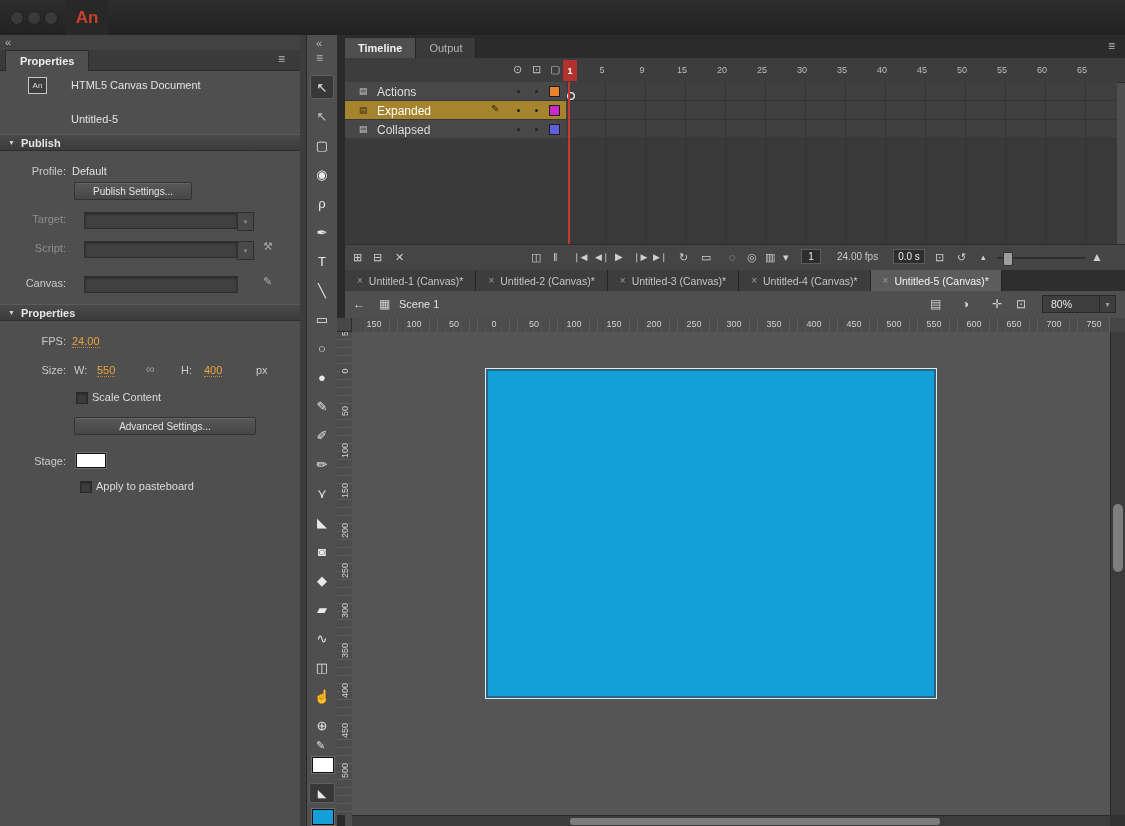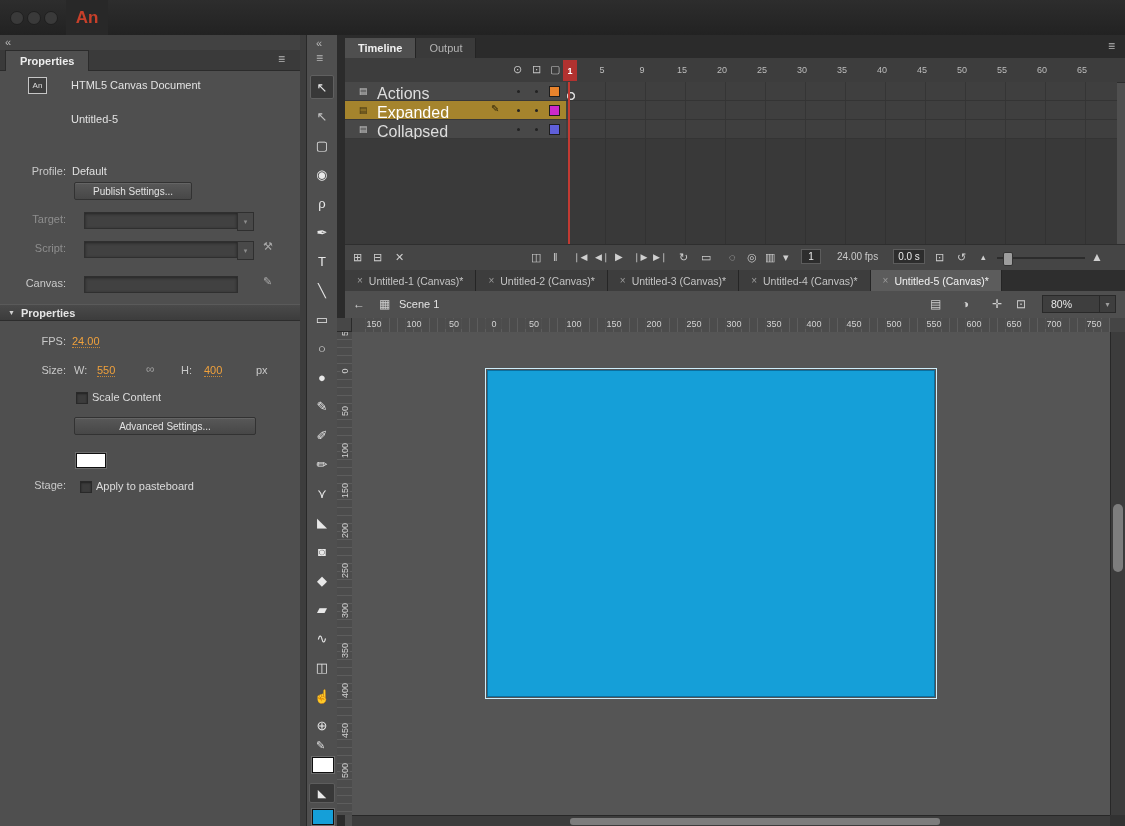--- a/index.html
+++ b/index.html
@@ -53,21 +53,21 @@
   .tltab.active{background:#4f4f4f;color:#f0f0f0;font-weight:bold;}
   .tlhead{position:absolute;left:0;top:23px;width:780px;height:24px;background:#3d3d3d;border-bottom:1px solid #2d2d2d;}
   .hic{position:absolute;top:5px;color:#c3c3c3;font-size:11px;}
   .phhead{position:absolute;left:218px;top:2px;width:14px;height:21px;background:#b23230;color:#fff;
           font-size:9px;font-weight:bold;display:flex;align-items:center;justify-content:center;}
   .fnum{position:absolute;top:7px;width:20px;text-align:center;font-size:9px;color:#bdbdbd;}
   .lrow{position:absolute;left:0;width:221px;height:19px;background:#484848;border-bottom:1px solid #383838;
         box-sizing:border-box;}
   .lrow.sel{background:#a5842d;color:#ffffff;}
   .lyricon{position:absolute;left:14px;top:4px;font-size:9px;color:#c9c9c9;}
-  .lyrname{position:absolute;left:32px;top:3px;font-size:16px;}
+  .lyrname{position:absolute;left:32px;top:3px;font-size:12px;}
   .dot{position:absolute;top:8px;width:3px;height:3px;border-radius:50%;background:#222;}
   .lswatch{position:absolute;left:204px;top:4px;width:9px;height:9px;border:1px solid #1d1d1d;}
   .grid{position:absolute;left:221px;top:47px;width:551px;height:57px;
         background:repeating-linear-gradient(90deg,#3f3f3f 0 39px,#353535 39px 40px);}
   .gridrow{height:19px;border-bottom:1px solid #343434;box-sizing:border-box;}
   .grid2{position:absolute;left:221px;top:104px;width:551px;height:105px;
          background:repeating-linear-gradient(90deg,#393939 0 39px,#323232 39px 40px);}
   .belownames{position:absolute;left:0;top:104px;width:221px;height:105px;background:#3a3a3a;}
   .kf{position:absolute;width:6px;height:6px;border:1px solid #dcdcdc;border-radius:50%;}
   .phline{position:absolute;left:223px;top:47px;width:2px;height:162px;background:#c23a32;}
@@ -132,20 +132,24 @@
     </div>
     <div class="abs ptabrow">
       <div class="abs ptab">Properties</div>
       <span class="abs menuic" style="left:278px;top:4px;">≡</span>
     </div>
 
     <div class="abs" style="left:28px;top:42px;width:17px;height:15px;border:1px solid #c6c6c6;background:#3e3e3e;color:#ddd;font-size:8px;display:flex;align-items:center;justify-content:center;">An</div>
     <span class="abs" style="left:71px;top:44px;color:#e2e2e2;">HTML5 Canvas Document</span>
     <span class="abs" style="left:71px;top:78px;color:#e2e2e2;">Untitled-5</span>
 
+    <div class="abs sechdr" style="top:99px;">
+      <span class="tri">▼</span>
+      <span>Publish</span>
+    </div>
     <span class="abs lbl" style="left:0;top:130px;">Profile:</span>
     <span class="abs" style="left:72px;top:130px;color:#e0e0e0;">Default</span>
     <div class="btn" style="left:74px;top:147px;width:116px;height:16px;">Publish Settings...</div>
 
     <span class="abs lbl dis" style="left:0;top:178px;">Target:</span>
     <div class="dd" style="left:84px;top:177px;width:152px;"></div>
     <div class="ddbtn" style="left:237px;top:177px;">▾</div>
 
     <span class="abs lbl dis" style="left:0;top:207px;">Script:</span>
     <div class="dd" style="left:84px;top:206px;width:152px;"></div>
@@ -169,21 +173,21 @@
     <span class="abs" style="left:146px;top:327px;color:#9d9d9d;font-size:12px;">∞</span>
     <span class="abs" style="left:181px;top:329px;color:#c9c9c9;">H:</span>
     <span class="abs orange" style="left:204px;top:329px;">400</span>
     <span class="abs" style="left:256px;top:329px;color:#c9c9c9;text-align:right;">px</span>
 
     <div class="cb" style="left:76px;top:357px;"></div>
     <span class="abs" style="left:92px;top:356px;color:#dcdcdc;text-align:right;">Scale Content</span>
 
     <div class="btn" style="left:74px;top:382px;width:180px;height:16px;">Advanced Settings...</div>
 
-    <span class="abs lbl" style="left:0;top:420px;margin-top:24px;">Stage:</span>
+    <span class="abs lbl" style="left:0;top:420px;">Stage:</span>
     <div class="wswatch" style="left:76px;top:418px;"></div>
 
     <div class="cb" style="left:80px;top:446px;"></div>
     <span class="abs" style="left:96px;top:445px;color:#dcdcdc;">Apply to pasteboard</span>
   </div>
 
   <div class="abs gapA"></div>
   <div class="abs tpanel">
     <span class="abs chev" style="left:9px;top:2px;">«</span>
     <span class="abs menuic" style="left:9px;top:18px;">≡</span>

